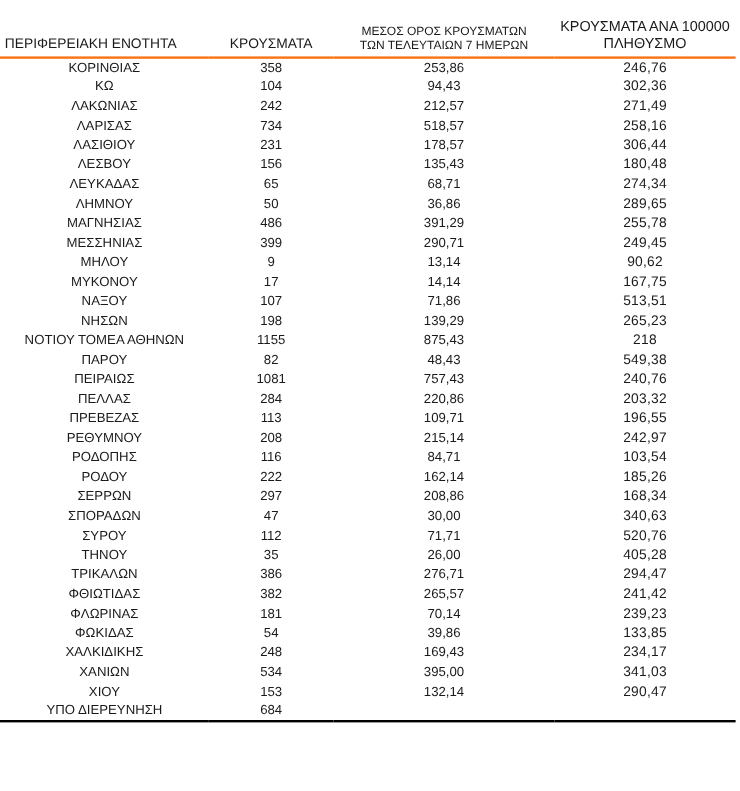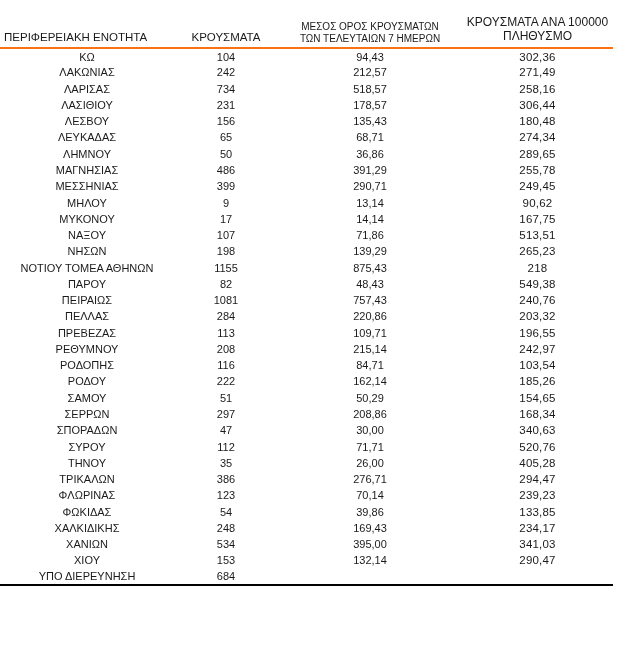--- a/index.html
+++ b/index.html
@@ -80,20 +80,26 @@
           <span class="hline">ΤΩΝ ΤΕΛΕΥΤΑΙΩΝ 7 ΗΜΕΡΩΝ</span>
         </th>
         <th class="h4">
           <span class="hline">ΚΡΟΥΣΜΑΤΑ ΑΝΑ 100000</span>
           <span class="hline">ΠΛΗΘΥΣΜΟ</span>
         </th>
       </tr>
     </thead>
     <tbody id="rows">
         <tr>
+          <td>ΚΟΡΙΝΘΙΑΣ</td>
+          <td>358</td>
+          <td>253,86</td>
+          <td class="c4cell">246,76</td>
+        </tr>
+        <tr>
           <td>ΚΩ</td>
           <td>104</td>
           <td>94,43</td>
           <td class="c4cell">302,36</td>
         </tr>
         <tr>
           <td>ΛΑΚΩΝΙΑΣ</td>
           <td>242</td>
           <td>212,57</td>
           <td class="c4cell">271,49</td>
@@ -206,26 +212,20 @@
           <td>84,71</td>
           <td class="c4cell">103,54</td>
         </tr>
         <tr>
           <td>ΡΟΔΟΥ</td>
           <td>222</td>
           <td>162,14</td>
           <td class="c4cell">185,26</td>
         </tr>
         <tr>
-          <td>ΣΑΜΟΥ</td>
-          <td>51</td>
-          <td>50,29</td>
-          <td class="c4cell">154,65</td>
-        </tr>
-        <tr>
           <td>ΣΕΡΡΩΝ</td>
           <td>297</td>
           <td>208,86</td>
           <td class="c4cell">168,34</td>
         </tr>
         <tr>
           <td>ΣΠΟΡΑΔΩΝ</td>
           <td>47</td>
           <td>30,00</td>
           <td class="c4cell">340,63</td>
@@ -242,22 +242,28 @@
           <td>26,00</td>
           <td class="c4cell">405,28</td>
         </tr>
         <tr>
           <td>ΤΡΙΚΑΛΩΝ</td>
           <td>386</td>
           <td>276,71</td>
           <td class="c4cell">294,47</td>
         </tr>
         <tr>
+          <td>ΦΘΙΩΤΙΔΑΣ</td>
+          <td>382</td>
+          <td>265,57</td>
+          <td class="c4cell">241,42</td>
+        </tr>
+        <tr>
           <td>ΦΛΩΡΙΝΑΣ</td>
-          <td>123</td>
+          <td>181</td>
           <td>70,14</td>
           <td class="c4cell">239,23</td>
         </tr>
         <tr>
           <td>ΦΩΚΙΔΑΣ</td>
           <td>54</td>
           <td>39,86</td>
           <td class="c4cell">133,85</td>
         </tr>
         <tr>

